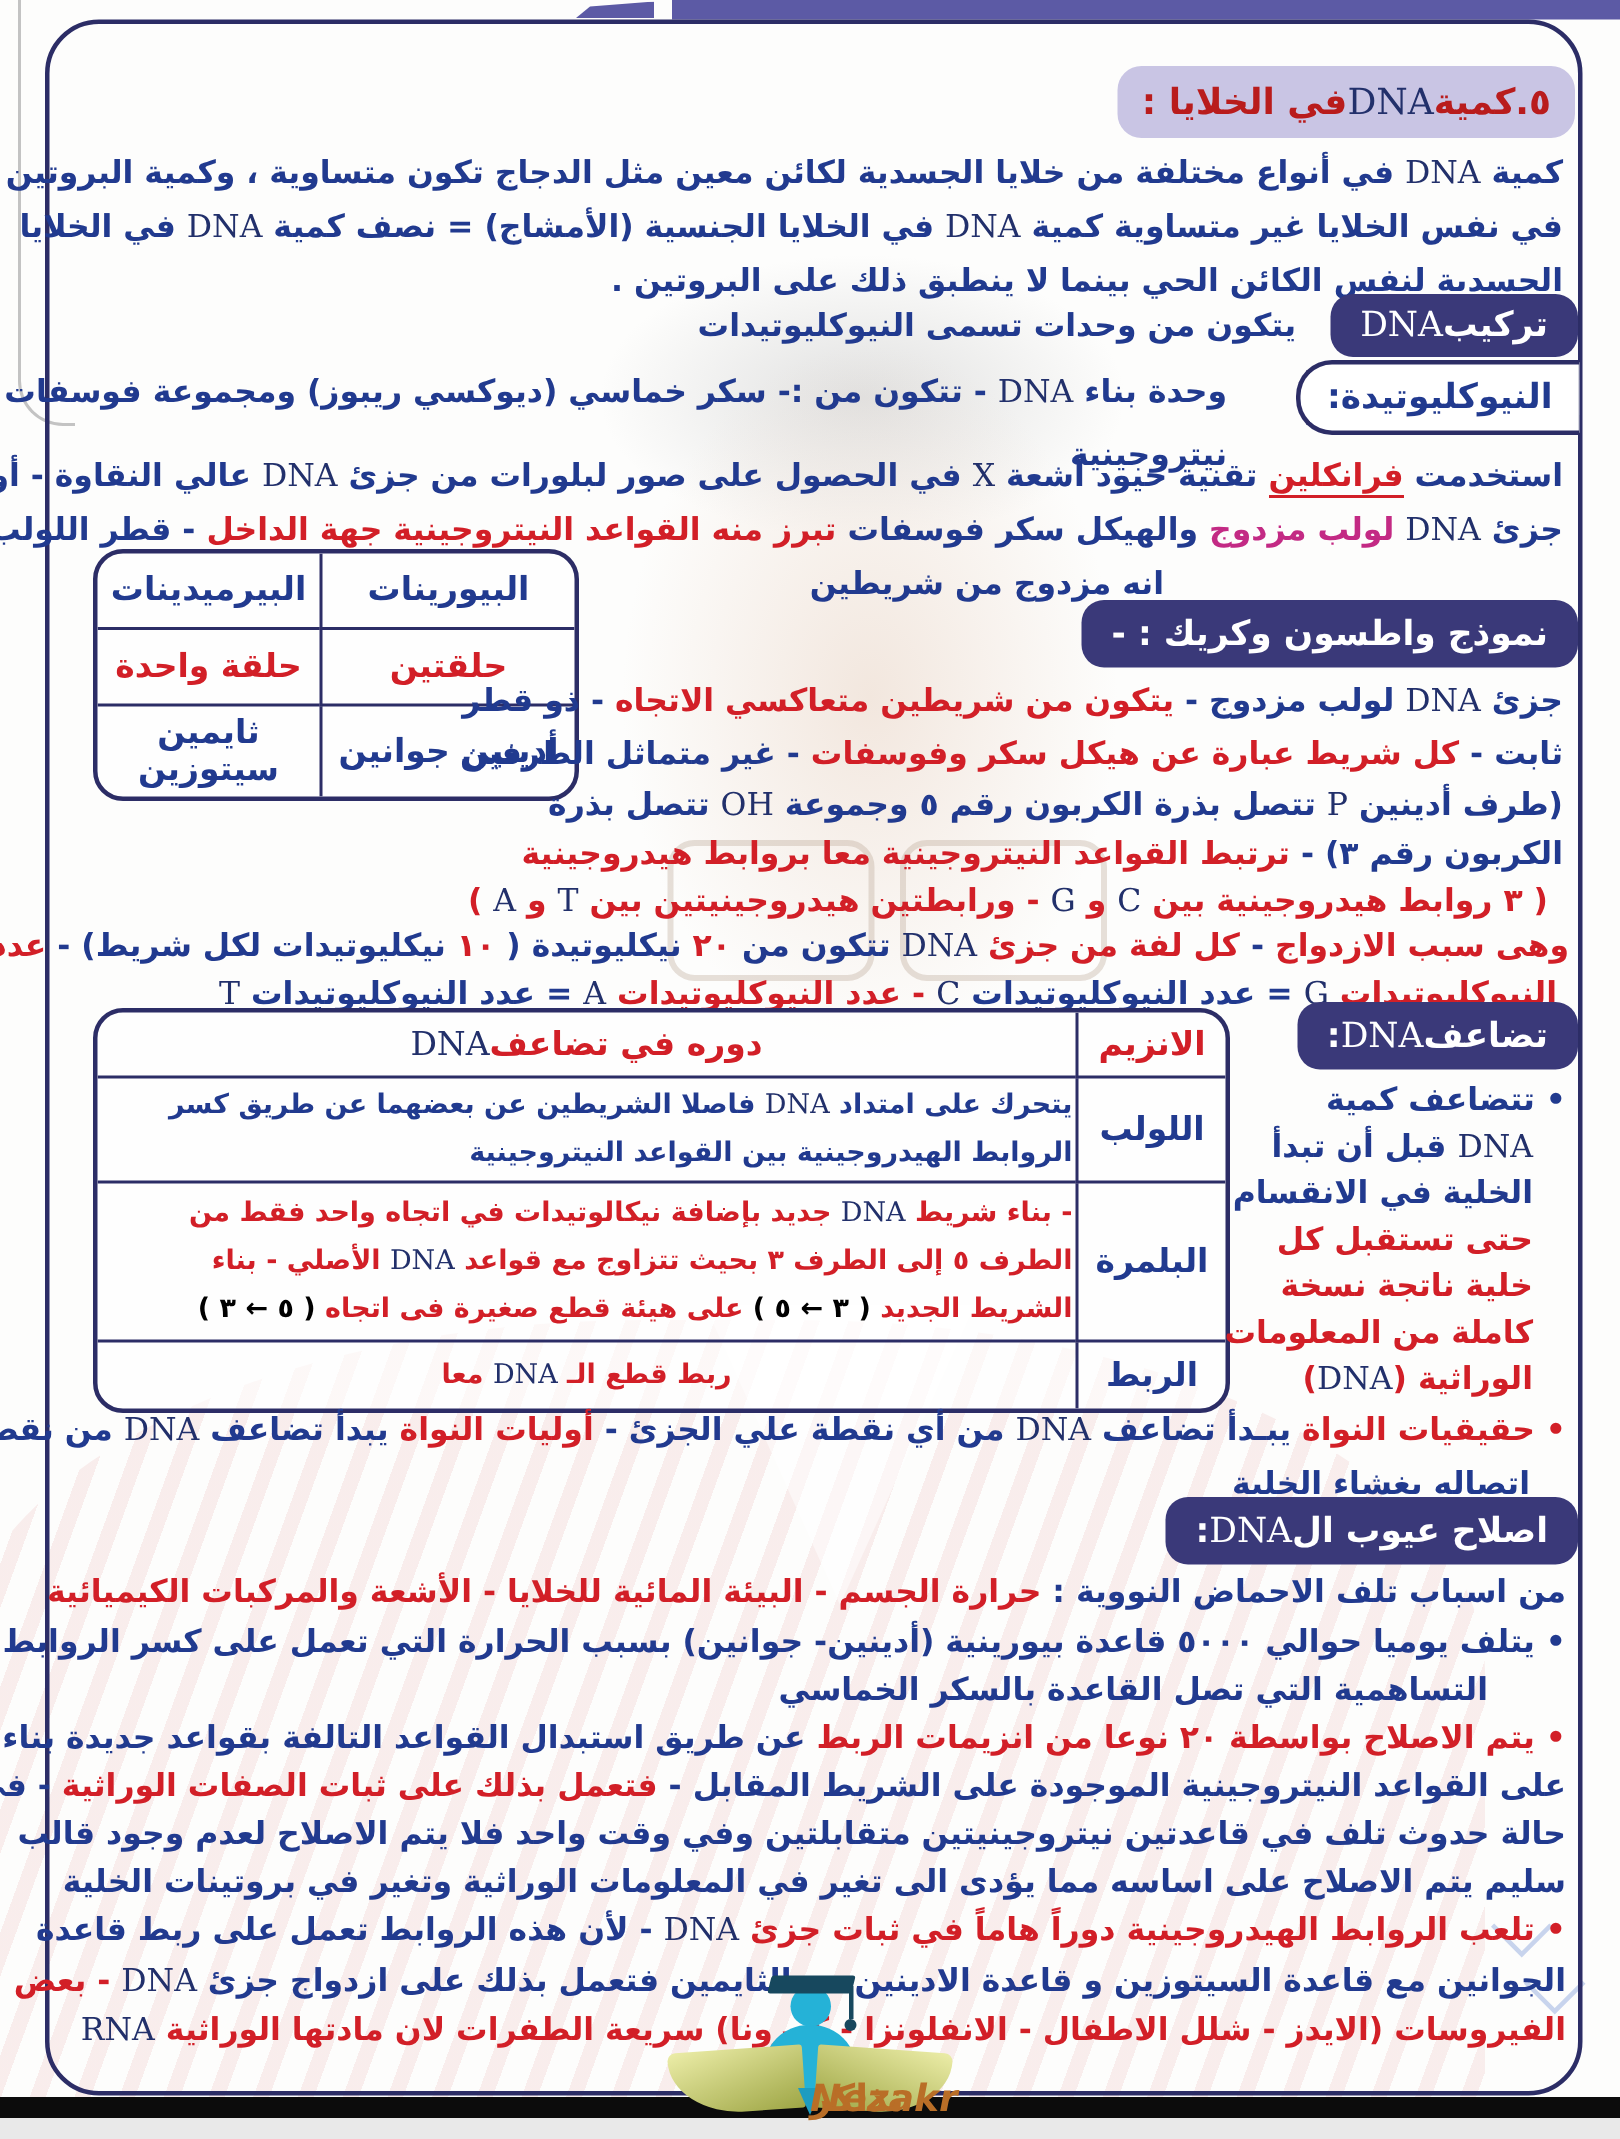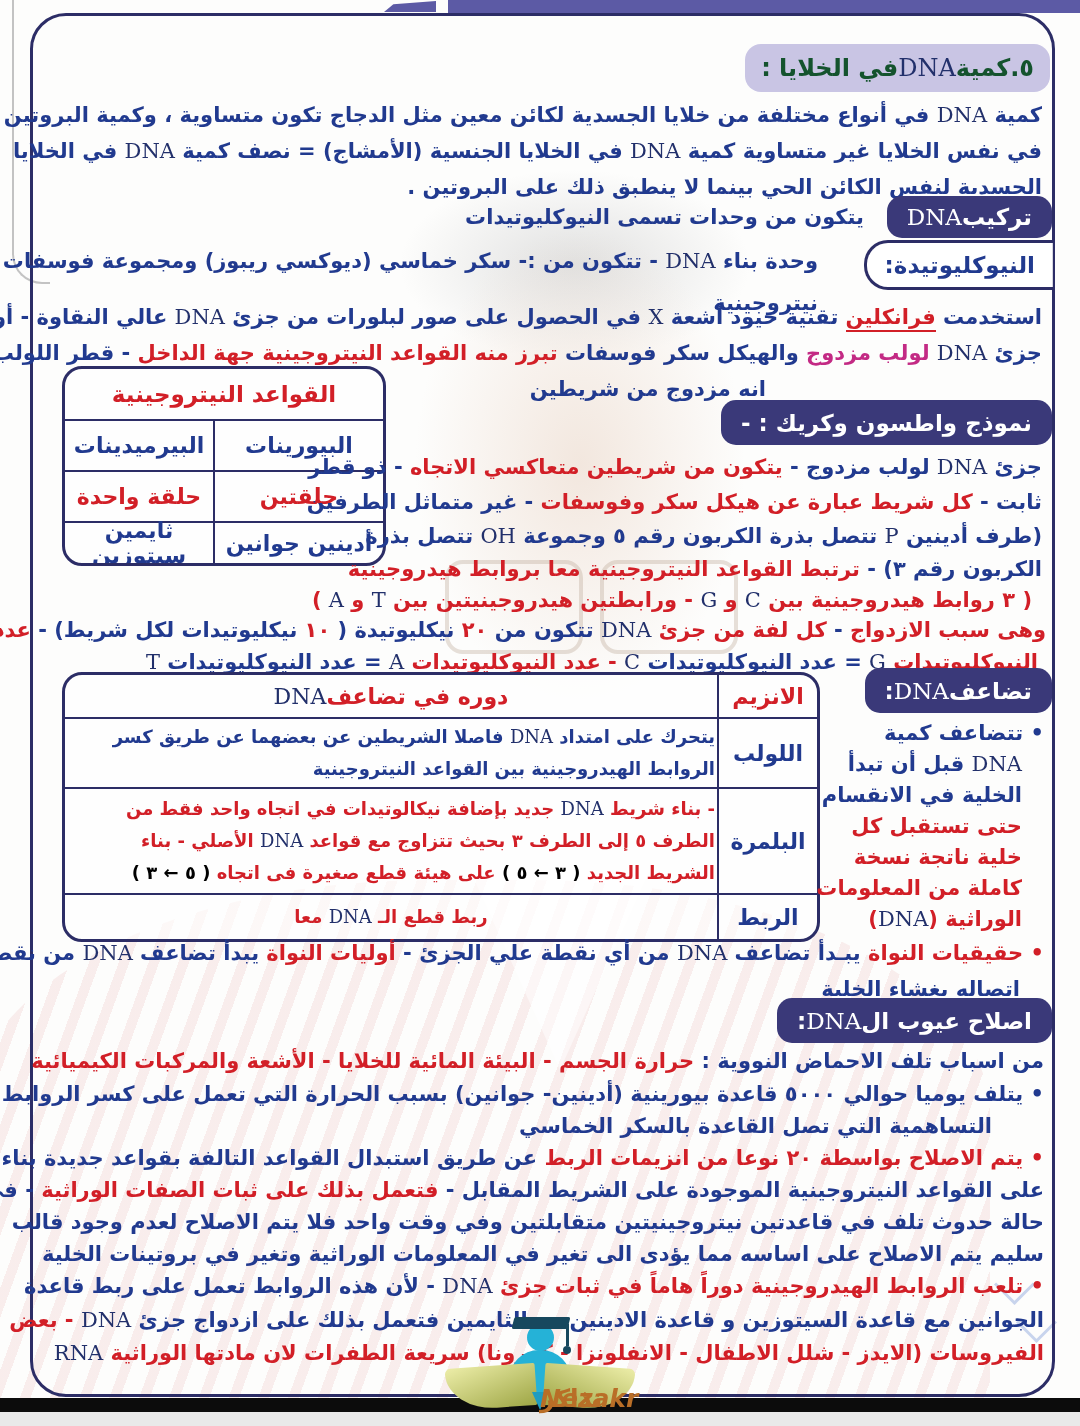--- a/index.html
+++ b/index.html
@@ -27,42 +27,42 @@
          border-radius:18px;}
   .wm-shirt{position:absolute;left:-30px;top:880px;width:1020px;height:520px;border-radius:45% 45% 0 0;
             background:repeating-linear-gradient(110deg,rgba(222,140,140,.14) 0 10px,rgba(255,255,255,0) 10px 28px);}
   .wm-collar{position:absolute;left:470px;top:870px;width:180px;height:200px;background:#fff;opacity:.5;
              clip-path:polygon(0 0,100% 0,50% 100%);}
   .wm-doodle{position:absolute;width:26px;height:26px;border-left:3px solid rgba(120,150,215,.4);
              border-bottom:3px solid rgba(120,150,215,.4);transform:rotate(-45deg);}
   
   .line{position:absolute;white-space:nowrap;direction:rtl;text-align:right;font-size:21px;
         line-height:30px;color:#213a8f;z-index:4;}
-  .c-blue{color:#213a8f}.c-red{color:#d21f27}.c-mag{color:#c32a84}.c-navy{color:#14532d}
+  .c-blue{color:#213a8f}.c-red{color:#d21f27}.c-mag{color:#c32a84}.c-navy{color:#b91c1c}
   .c-white{color:#fff}
   .c-dna{font-family:"DejaVu Serif",serif;font-weight:500;color:#22306b;}
   .c-dnaw{font-family:"DejaVu Serif",serif;font-weight:500;color:#fff;}
   .c-redu{color:#d21f27;border-bottom:2.5px solid #d21f27;padding-bottom:1px;}
   .c-ltr{direction:ltr;unicode-bidi:isolate;}
   .badge{position:absolute;display:flex;align-items:center;justify-content:center;direction:rtl;
          white-space:nowrap;z-index:4;}
   .badge-dark{background:#3a3979;border-radius:15px;font-size:23px;padding:0 20px;height:45px;}
   .badge-lav{background:#c9c5e4;border-radius:16px;font-size:24px;padding:0 16px;height:48px;color:#2c2d66;}
   .label-outline{position:absolute;display:flex;align-items:center;justify-content:center;direction:rtl;
         border:3px solid #2c2d66;border-right:none;border-radius:24px 0 0 24px;
         background:rgba(255,255,255,.8);font-size:23px;padding:0 18px;height:44px;z-index:4;}
   
   .tbl{position:absolute;border:3px solid #2c2d66;border-radius:20px;overflow:hidden;
        background:rgba(255,255,255,.6);z-index:4;direction:rtl;}
   .bt-title{height:50px;display:flex;align-items:center;justify-content:center;
             border-bottom:2.5px solid #2c2d66;font-size:23px;}
   .bt-grid{display:grid;grid-template-columns:170px 1fr;direction:rtl;}
   .cell{display:flex;align-items:center;justify-content:center;font-size:22px;text-align:center;}
   .bt-grid .cell{height:49px;}
-  .bt-grid .cell.tall{height:40px;}
+  .bt-grid .cell.tall{height:60px;}
   .br{border-left:2.5px solid #2c2d66;}
   .bb{border-bottom:2.5px solid #2c2d66;}
   .et-grid{display:grid;grid-template-columns:100px 1fr;grid-template-rows:44px 70px 106px 44px;direction:rtl;}
   .et-name{border-left:2.5px solid #2c2d66;font-size:22px;}
   .et-desc{font-size:18px;line-height:32px;padding:2px 2px;display:flex;align-items:center;}
   .et-desc>div{width:100%;text-align:right;direction:rtl;}
   .et-desc.center>div{text-align:center;}
   
   .logo{position:absolute;left:440px;top:1318px;width:200px;height:110px;z-index:9;}
   .logo *{position:absolute;}
@@ -119,26 +119,23 @@
   <div class="line" style="right:216px;top:202px;"><span class="c-blue">يتكون من وحدات تسمى النيوكليوتيدات</span></div>
 
   <div class="label-outline" style="right:27px;top:240px;">
       <span class="c-blue">النيوكليوتيدة:</span>
     </div>
   <div class="line" style="right:262px;top:246px;"><span class="c-blue">وحدة بناء </span><span class="c-dna">DNA</span><span class="c-blue"> - تتكون من :- سكر خماسي (ديوكسي ريبوز) ومجموعة فوسفات وقاعدة</span></div>
   <div class="line" style="right:262px;top:288px;"><span class="c-blue">نيتروجينية</span></div>
 
   <div class="line" style="right:38px;top:302px;"><span class="c-blue">استخدمت </span><span class="c-redu">فرانكلين</span><span class="c-blue"> تقنية حيود أشعة </span><span class="c-dna">X</span><span class="c-blue"> في الحصول على صور لبلورات من جزئ </span><span class="c-dna">DNA</span><span class="c-blue"> عالي النقاوة - أوضحت ان</span></div>
   <div class="line" style="right:38px;top:338px;"><span class="c-blue">جزئ </span><span class="c-dna">DNA</span><span class="c-blue"> </span><span class="c-mag">لولب مزدوج</span><span class="c-blue"> والهيكل سكر فوسفات </span><span class="c-red">تبرز منه القواعد النيتروجينية جهة الداخل</span><span class="c-blue"> - قطر اللولب دل على</span></div>
-  <div class="line" style="right:314px;top:374px;"><span class="c-blue">انه مزدوج من شريطين</span></div>
+  <div class="line" style="right:304px;top:374px;"><span class="c-blue">انه مزدوج من شريطين</span></div>
 
   <div class="tbl" style="left:62px;top:366px;width:318px;">
-    <div class="bt-title">
-        <span class="c-red">القواعد النيتروجينية</span>
-      </div>
     <div class="bt-grid">
       <div class="cell br bb">
           <span class="c-blue">البيورينات</span>
         </div>
       <div class="cell bb">
           <span class="c-blue">البيرميدينات</span>
         </div>
       <div class="cell br bb">
           <span class="c-red">حلقتين</span>
         </div>

